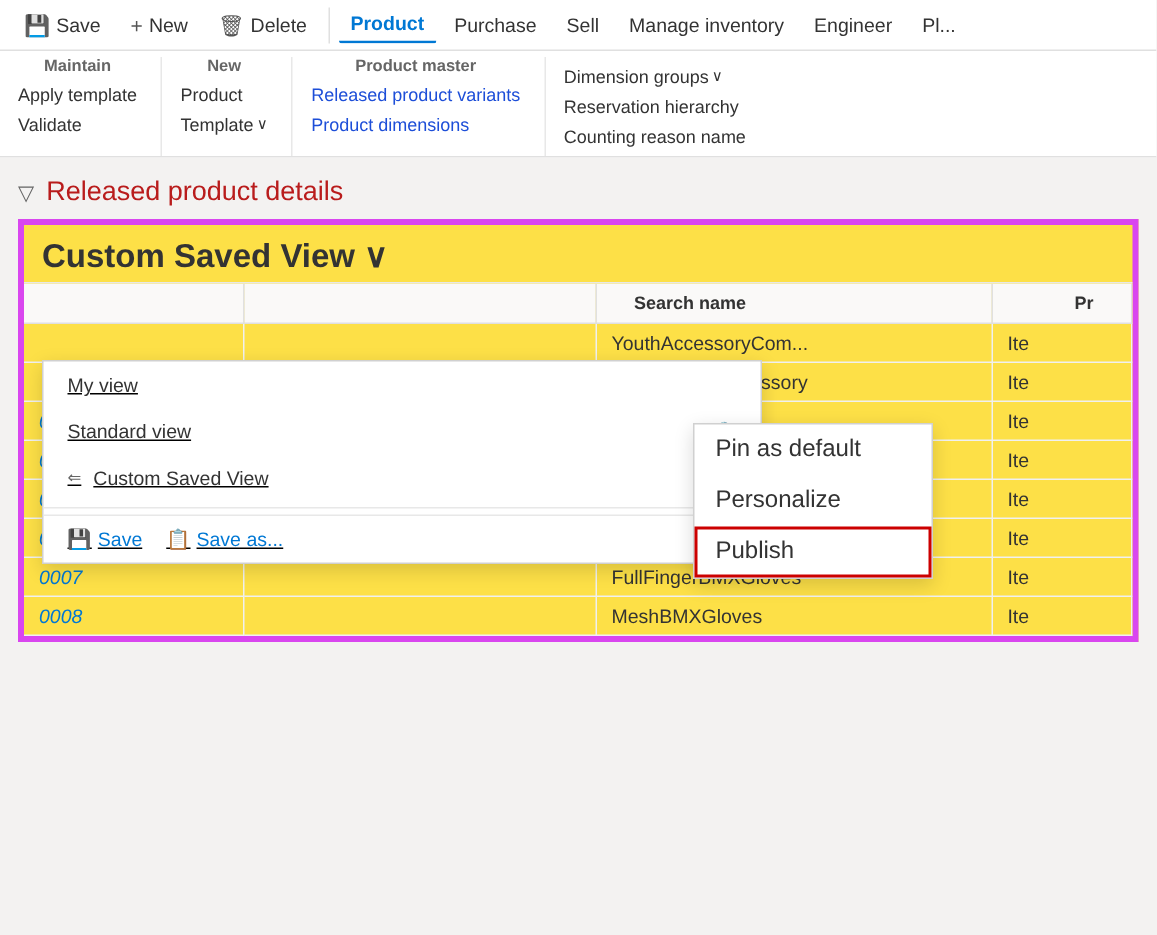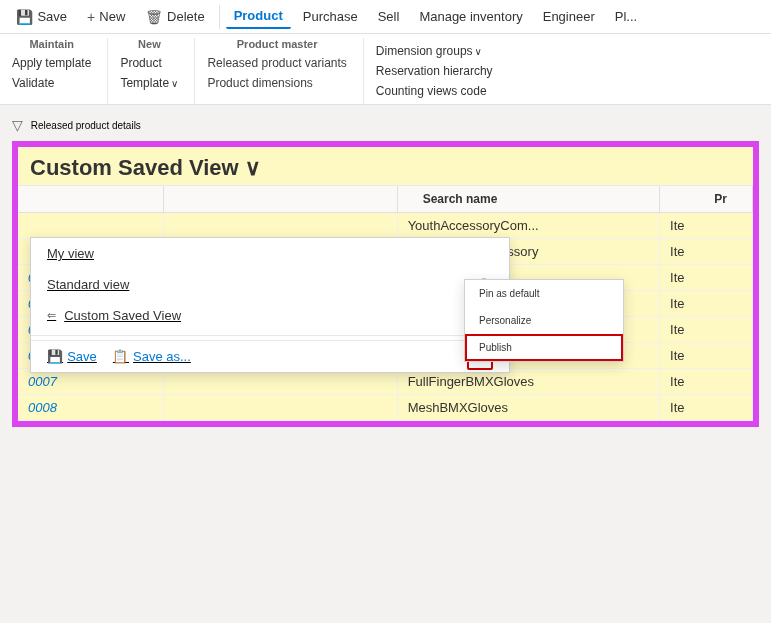--- a/index.html
+++ b/index.html
@@ -73,21 +73,21 @@
     .ribbon-item {
       display: flex;
       flex-direction: column;
       align-items: flex-start;
       font-size: 12px;
       color: #333;
       cursor: pointer;
       padding: 2px 4px;
       border-radius: 2px;
     }
-    .ribbon-item.disabled { color: #404040; cursor: default; }
+    .ribbon-item.disabled { color: #1d4ed8; cursor: default; }
     .ribbon-item-with-dropdown {
       display: flex;
       align-items: center;
       gap: 2px;
     }
 
     
     .main-content {
       padding: 8px 12px;
       background: #f3f2f1;
@@ -98,22 +98,22 @@
       display: flex;
       align-items: center;
       gap: 8px;
       padding: 4px 0;
       margin-bottom: 4px;
     }
     .filter-icon { color: #666; font-size: 14px; cursor: pointer; }
 
     
     .details-section {
-      background: #fef9c3;
-      border: 6px solid #d946ef;
+      background: #fde047;
+      border: 4px solid #d946ef;
       position: relative;
     }
 
     
     .view-header {
       padding: 8px 12px 4px 12px;
       border-bottom: 1px solid #e8e8e8;
     }
     .view-title {
       font-size: 22px;
@@ -196,21 +196,21 @@
       top: 132px;
       width: 160px;
       background: #fff;
       border: 1px solid #d0d0d0;
       box-shadow: 0 4px 12px rgba(0,0,0,0.15);
       z-index: 200;
     }
     .context-menu-item {
       padding: 8px 14px;
       cursor: pointer;
-      font-size: 10px;
+      font-size: 16px;
       color: #333;
     }
     .context-menu-item.highlighted {
       border: 2px solid #cc0000;
       padding: 6px 12px;
     }
 
     
     .table-area {
       overflow: hidden;
@@ -341,33 +341,33 @@
           <div class="ribbon-item">
             <span class="ribbon-item-with-dropdown">
               <span>Dimension groups</span>
               <span style="font-size:10px;">∨</span>
             </span>
           </div>
           <div class="ribbon-item">
             <span>Reservation hierarchy</span>
           </div>
           <div class="ribbon-item">
-            <span>Counting views code</span>
+            <span>Counting reason name</span>
           </div>
         </div>
       </div>
     </div>
   </div>
 </div>
 
 <div class="main-content">
 
   <div class="filter-bar">
     <span class="filter-icon">▽</span>
-    <span style="font-size:10px; color:#000000;">Released product details</span>
+    <span style="font-size:18px; color:#b91c1c;">Released product details</span>
   </div>
 
   <div class="details-section">
 
     <div class="view-header">
       <div class="view-title">
         <span>Custom Saved View</span>
         <span>∨</span>
       </div>
     </div>

